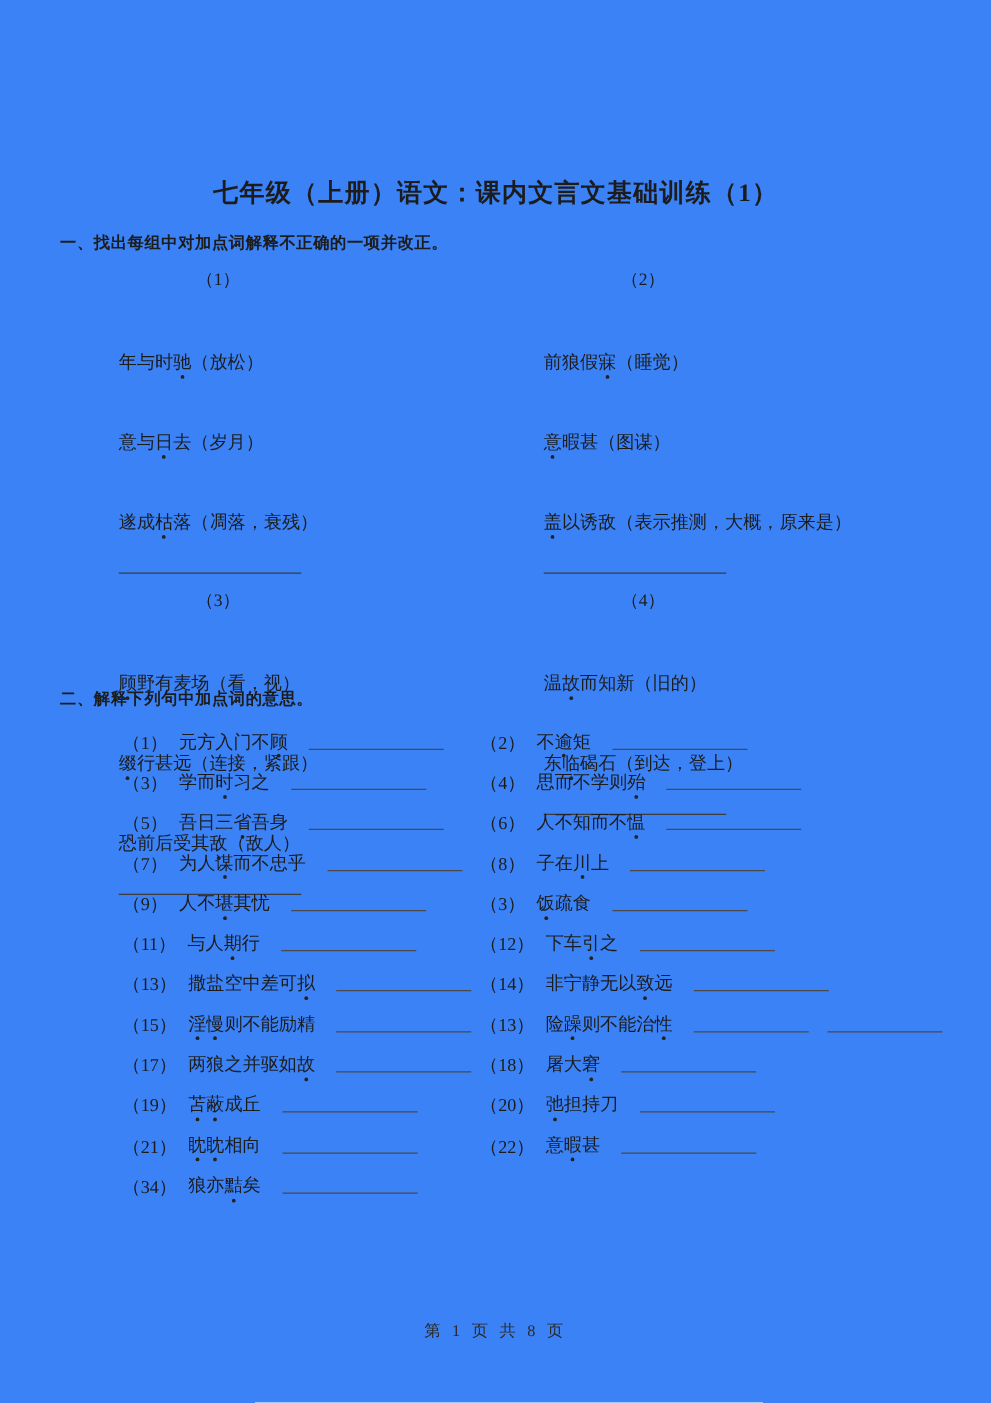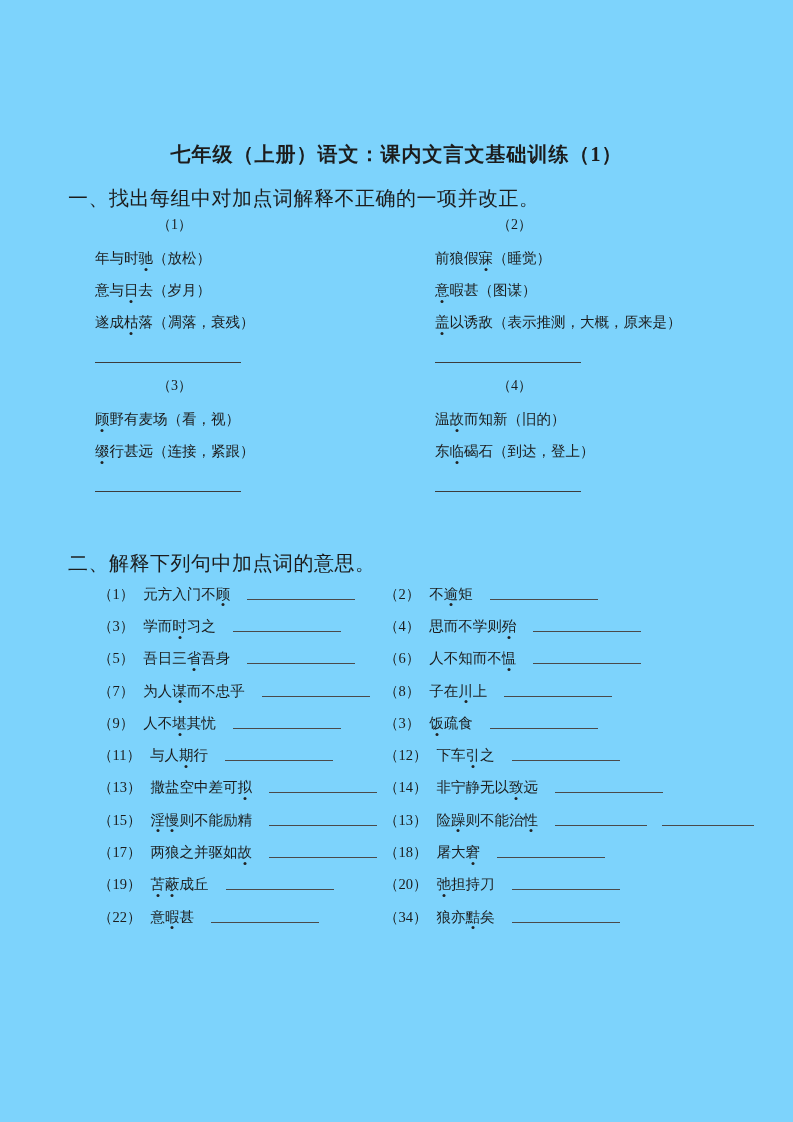--- a/index.html
+++ b/index.html
@@ -1,38 +1,38 @@
 <!DOCTYPE html>
 <html lang="zh"><head>
 <meta charset="utf-8">
 <style>
   * { margin: 0; padding: 0; box-sizing: border-box; }
   html, body { background: #ffffff; }
   .page {
     position: relative;
     width: 793px;
     height: 1122px;
-    background: #7dd3fc;
+    background: #3b82f6;
     color: #1c1c1c;
     font-family: "Liberation Serif", "DejaVu Serif", serif;
     overflow: hidden;
   }
   .title {
     position: absolute;
     top: 141px; left: 0; right: 0;
     text-align: center;
     font-size: 20px;
     font-weight: bold;
     letter-spacing: 1px;
   }
   .sec-heading {
     position: absolute;
-    left: 68px;
-    font-size: 20px;
-    font-weight: normal;
+    left: 48px;
+    font-size: 13px;
+    font-weight: bold;
     letter-spacing: 0.5px;
   }
   .sec-heading.one { top: 185px; }
   .sec-heading.two { top: 550px; }
 
   
   .groups {
     position: absolute;
     top: 212px; left: 95px;
     width: 660px;
@@ -41,21 +41,21 @@
     row-gap: 10px;
     font-size: 14.5px;
   }
   .group { display: block; }
   .group-label {
     margin-left: 62px;
     height: 30px;
     line-height: 26px;
     font-size: 14px;
   }
-  .phrase { line-height: 32px; height: 32px; white-space: nowrap; }
+  .phrase { line-height: 32px; height: 32px; white-space: nowrap; margin-top: 32px; }
   .group-blank {
     margin-top: 15px;
     width: 146px;
     height: 10px;
     border-bottom: 1px solid #3c3c3c;
   }
 
   
   .items {
     position: absolute;
@@ -119,20 +119,21 @@
         <div class="group-label">（2）</div>
         <div class="phrase"><span class="ch">前</span><span class="ch">狼</span><span class="ch">假</span><span class="ch dotted">寐</span><span class="ch">（</span><span class="ch">睡</span><span class="ch">觉</span><span class="ch">）</span></div>
         <div class="phrase"><span class="ch dotted">意</span><span class="ch">暇</span><span class="ch">甚</span><span class="ch">（</span><span class="ch">图</span><span class="ch">谋</span><span class="ch">）</span></div>
         <div class="phrase"><span class="ch dotted">盖</span><span class="ch">以</span><span class="ch">诱</span><span class="ch">敌</span><span class="ch">（</span><span class="ch">表</span><span class="ch">示</span><span class="ch">推</span><span class="ch">测</span><span class="ch">，</span><span class="ch">大</span><span class="ch">概</span><span class="ch">，</span><span class="ch">原</span><span class="ch">来</span><span class="ch">是</span><span class="ch">）</span></div>
         <div class="group-blank"></div>
       </div>
       <div class="group">
         <div class="group-label">（3）</div>
         <div class="phrase"><span class="ch dotted">顾</span><span class="ch">野</span><span class="ch">有</span><span class="ch">麦</span><span class="ch">场</span><span class="ch">（</span><span class="ch">看</span><span class="ch">，</span><span class="ch">视</span><span class="ch">）</span></div>
         <div class="phrase"><span class="ch dotted">缀</span><span class="ch">行</span><span class="ch">甚</span><span class="ch">远</span><span class="ch">（</span><span class="ch">连</span><span class="ch">接</span><span class="ch">，</span><span class="ch">紧</span><span class="ch">跟</span><span class="ch">）</span></div>
+        <div class="phrase"><span class="ch">恐</span><span class="ch">前</span><span class="ch">后</span><span class="ch">受</span><span class="ch">其</span><span class="ch dotted">敌</span><span class="ch">（</span><span class="ch">敌</span><span class="ch">人</span><span class="ch">）</span></div>
         <div class="group-blank"></div>
       </div>
       <div class="group">
         <div class="group-label">（4）</div>
         <div class="phrase"><span class="ch">温</span><span class="ch dotted">故</span><span class="ch">而</span><span class="ch">知</span><span class="ch">新</span><span class="ch">（</span><span class="ch">旧</span><span class="ch">的</span><span class="ch">）</span></div>
         <div class="phrase"><span class="ch">东</span><span class="ch dotted">临</span><span class="ch">碣</span><span class="ch">石</span><span class="ch">（</span><span class="ch">到</span><span class="ch">达</span><span class="ch">，</span><span class="ch">登</span><span class="ch">上</span><span class="ch">）</span></div>
         <div class="group-blank"></div>
       </div>
     </div>
 
@@ -233,24 +234,30 @@
         <span class="num">（19）</span>
         <span class="text"><span class="ch dotted">苫</span><span class="ch dotted">蔽</span><span class="ch">成</span><span class="ch">丘</span></span>
         <span class="blank"></span>
       </div>
       <div class="item">
         <span class="num">（20）</span>
         <span class="text"><span class="ch dotted">弛</span><span class="ch">担</span><span class="ch">持</span><span class="ch">刀</span></span>
         <span class="blank"></span>
       </div>
       <div class="item">
+        <span class="num">（21）</span>
+        <span class="text"><span class="ch dotted">眈</span><span class="ch dotted">眈</span><span class="ch">相</span><span class="ch">向</span></span>
+        <span class="blank"></span>
+      </div>
+      <div class="item">
         <span class="num">（22）</span>
         <span class="text"><span class="ch">意</span><span class="ch dotted">暇</span><span class="ch">甚</span></span>
         <span class="blank"></span>
       </div>
       <div class="item">
         <span class="num">（34）</span>
         <span class="text"><span class="ch">狼</span><span class="ch">亦</span><span class="ch dotted">黠</span><span class="ch">矣</span></span>
         <span class="blank"></span>
       </div>
     </div>
 
+  <div class="footer">第 1 页 共 8 页</div>
 </div>
 
 </body></html>

